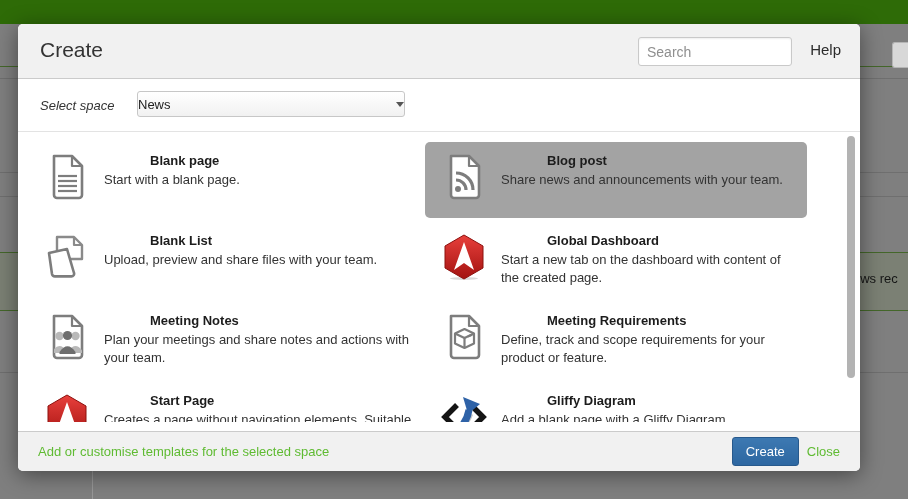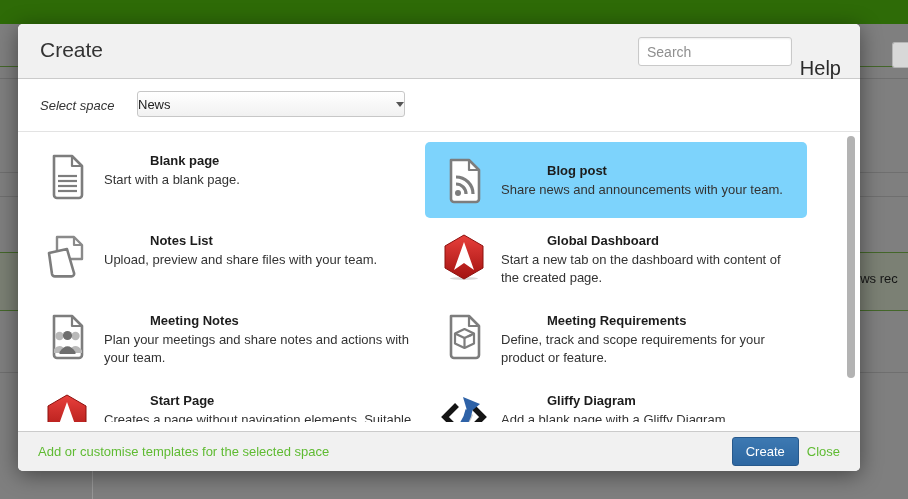--- a/index.html
+++ b/index.html
@@ -30,21 +30,21 @@
   }
   .dlg-title{position:absolute;left:22px;top:14px;font-size:21px;color:#333;}
   .search-input{
     position:absolute;right:68px;top:13px;width:154px;height:29px;
     border:1px solid #c9c9c9;border-radius:3px;padding:12px 8px;
     font-size:14px;color:#333;box-sizing:border-box;
     font-family:"Liberation Sans", sans-serif;
     box-shadow:inset 0 1px 2px rgba(0,0,0,.07);
   }
   .search-input::placeholder{color:#8f8f8f;opacity:1;}
-  .help-link{position:absolute;right:19px;top:33px;font-size:20px;color:#2b2b2b;text-decoration:none;cursor:pointer;}
+  .help-link{position:absolute;right:19px;top:17px;font-size:15px;color:#2b2b2b;text-decoration:none;cursor:pointer;}
 
   .space-row{position:relative;height:52px;background:#fff;}
   .space-label{position:absolute;left:22px;top:19px;font-size:13px;color:#333;font-style:italic;}
   .space-select{
     position:absolute;left:119px;top:12px;width:268px;height:26px;box-sizing:border-box;
     border:1px solid #c7c7c7;border-radius:3px;background:linear-gradient(#ffffff,#f1f1f1);
     display:flex;align-items:center;padding:0 0;font-size:13px;color:#222;cursor:pointer;
   }
   .space-select .sel-text{flex:1;}
   .caret{width:0;height:0;border-left:4px solid transparent;border-right:4px solid transparent;border-top:5px solid #555;}
@@ -52,21 +52,21 @@
   .list{
     position:absolute;top:107px;left:0;right:0;bottom:49px;
     border-top:1px solid #e3e3e3;overflow:hidden;background:#fff;
   }
   .list-grid{display:grid;grid-template-columns:397px 382px;padding:8px 0 0 10px;}
   .cell{height:80px;box-sizing:border-box;padding:2px 0;}
   .tpl-box{
     display:flex;gap:14px;align-items:flex-start;height:100%;box-sizing:border-box;
     padding:10px 10px 10px 16px;border-radius:5px;cursor:pointer;
   }
-  .cell.selected .tpl-box{background:#7dd3fc;align-items:center;}
+  .cell.selected .tpl-box{background:#a3a3a3;}
   .tpl-icon{width:46px;height:46px;flex:0 0 46px;margin-top:2px;}
   .tpl-text{padding-top:1px;}
   .tpl-title{font-size:13px;font-weight:bold;color:#1c1c1c;line-height:16px;padding-left:46px;}
   .tpl-desc{font-size:13px;color:#333;line-height:18px;margin-top:2px;max-width:308px;}
   .scroll-thumb{
     position:absolute;right:5px;top:4px;width:8px;height:242px;
     background:#b3b3b3;border-radius:4px;z-index:3;cursor:pointer;
   }
 
   .dlg-footer{
@@ -161,21 +161,21 @@
       <div class="cell">
         <div class="tpl-box">
           <div class="tpl-icon">
             <svg viewBox="0 0 46 46" width="46" height="46">
               <path d="M13 3 H30 L38 11 V25 H13 Z" fill="#fff" stroke="#8a8a8a" stroke-width="2.4" stroke-linejoin="round"></path>
               <path d="M30 3 V11 H38" fill="none" stroke="#8a8a8a" stroke-width="2.2" stroke-linejoin="round"></path>
               <path d="M5 19 L23 15 L30 39 a2.6 2.6 0 0 1 -2.5 3.4 H11 a3 3 0 0 1 -3 -2.4 Z" fill="#fff" stroke="#7d7d7d" stroke-width="2.6" stroke-linejoin="round"></path>
             </svg>
           </div>
           <div class="tpl-text">
-            <div class="tpl-title">Notes List</div>
+            <div class="tpl-title">Blank List</div>
             <div class="tpl-desc">Upload, preview and share files with your team.</div>
           </div>
         </div>
       </div>
 
       <div class="cell">
         <div class="tpl-box">
           <div class="tpl-icon">
             <svg viewBox="0 0 46 46" width="46" height="46">
               <defs>

